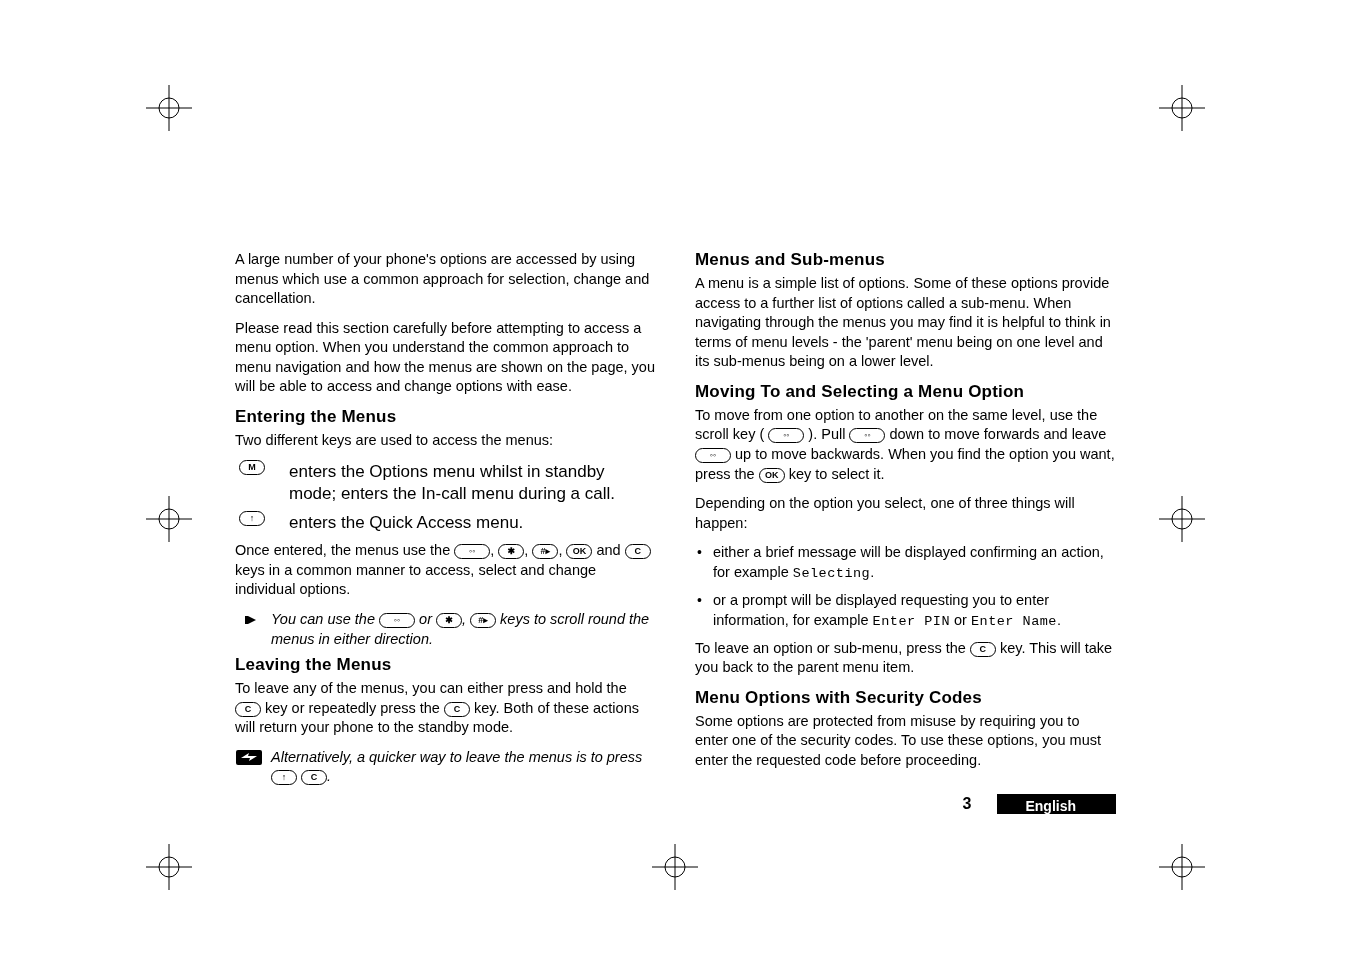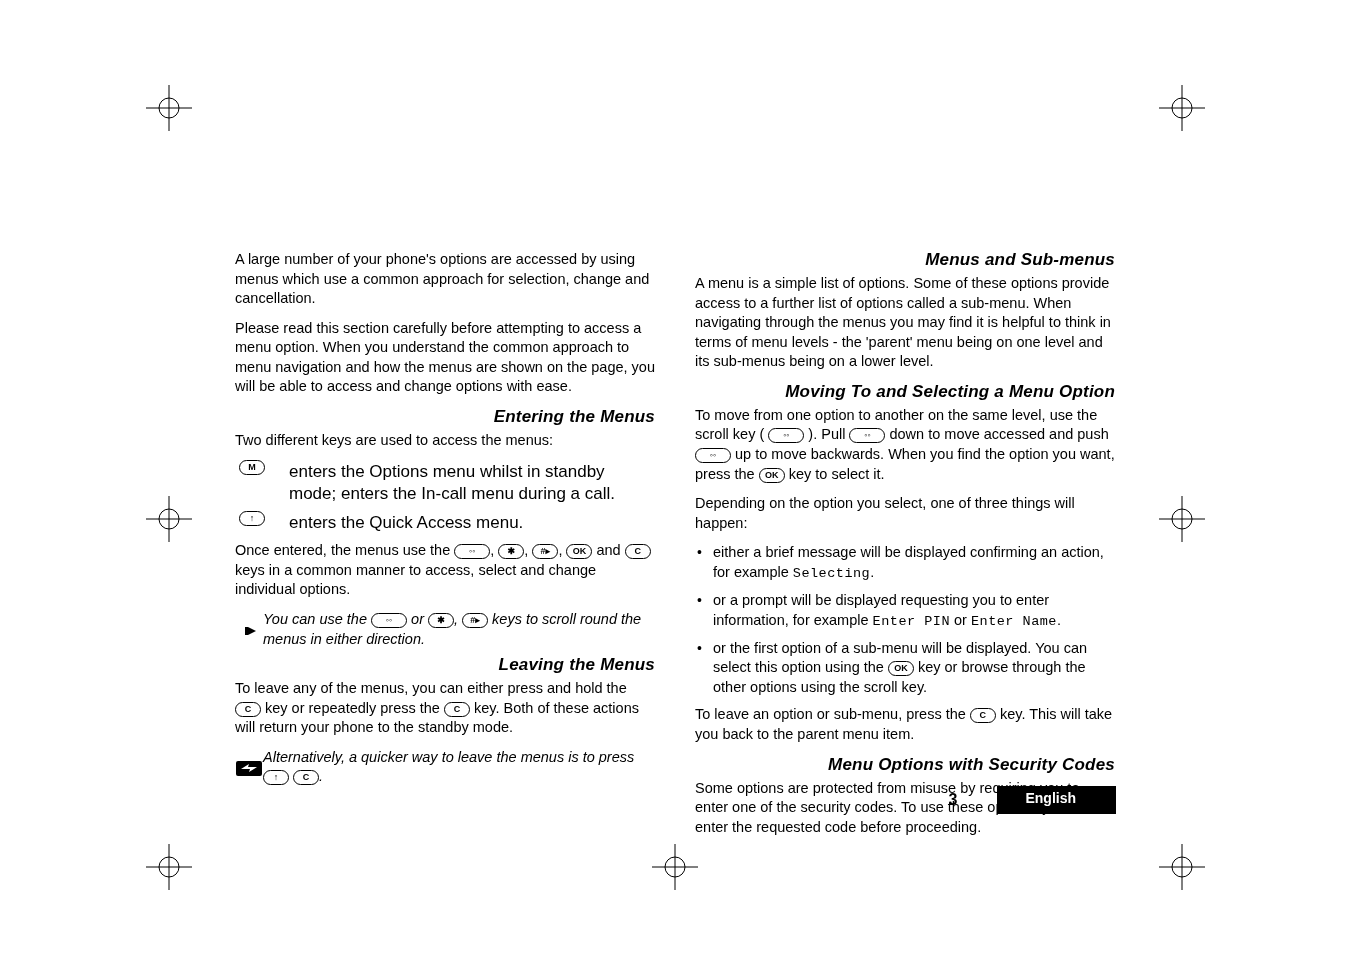--- a/index.html
+++ b/index.html
@@ -7,45 +7,45 @@
   .page { position: relative; width: 1351px; height: 954px; }
 
   
   .regmark { position: absolute; width: 46px; height: 46px; }
   .regmark svg { width: 46px; height: 46px; }
 
   .content { position: absolute; left: 235px; top: 250px; width: 880px; display: flex; gap: 40px; }
   .col { width: 420px; }
 
   p { font-size: 14.5px; line-height: 1.35; margin-bottom: 10px; }
-  .h2 { font-style: italic; font-weight: 800; font-size: 17px; margin-top: 6px; margin-bottom: 4px; letter-spacing: .2px; text-align: right; }
+  .h2 { font-weight: 800; font-size: 17px; margin-top: 6px; margin-bottom: 4px; letter-spacing: .2px; }
   .h2.first { margin-top: 0; }
 
   .keyrow { display: flex; align-items: flex-start; gap: 20px; margin-bottom: 6px; }
   .keyrow .keyslot { flex: 0 0 34px; display:flex; justify-content:center; }
   .keyrow .keytxt { flex: 1; font-size: 17px; line-height: 1.35; }
   .pill { display:inline-block; border:1.2px solid #000; border-radius: 9px; min-width: 26px; height: 15px; line-height: 13px; font-size: 9px; font-weight: 700; text-align:center; padding: 0 4px; position: relative; top: -1px; }
   .pill.scroll { min-width: 36px; }
 
-  .iconline { display:flex; align-items: center; margin: 4px 0 6px 0; }
+  .iconline { display:flex; align-items: flex-start; gap: 8px; margin: 4px 0 6px 0; }
   .iconline .lead { flex: 0 0 28px; display:flex; justify-content:center; padding-top:2px;}
   .iconline .txt { flex: 1; font-style: italic; font-size: 14.5px; line-height: 1.35; }
 
   .badge { display:inline-flex; width:26px; height:15px; background:#000; color:#fff; align-items:center; justify-content:center; border-radius:2px; }
   .badge svg { width: 18px; height: 10px; }
 
   ul.bullets { list-style: none; padding-left: 0; margin-bottom: 6px;}
   ul.bullets li { position: relative; padding-left: 18px; font-size:14.5px; line-height:1.35; margin-bottom:8px;}
   ul.bullets li::before { content:"•"; position:absolute; left:2px; top:0; font-size:14px;}
 
   .lcd { font-family: "OCR A Std", "Courier New", monospace; letter-spacing: .5px; font-size: 13.5px; }
 
   .footer { position:absolute; right:235px; bottom:140px; display:flex; align-items:center; gap:26px; }
   .pgnum { font-weight: 800; font-size: 16px; }
-  .langbox { background:#000; color:#fff; font-weight:700; font-size:14px; padding: 4px 40px 8px 28px; margin-left: 14px; }
+  .langbox { background:#000; color:#fff; font-weight:700; font-size:14px; padding: 4px 40px 0 28px; }
 
   .inl { display:inline; }
 </style>
 </head>
 <body>
 
 <div class="page">
 
   <div class="regmark" style="left:146px; top:85px;">
     <svg viewBox="0 0 46 46">
@@ -174,44 +174,39 @@
     <div class="col">
       <div class="h2 first">Menus and Sub-menus</div>
       <p>A menu is a simple list of options. Some of these options provide access to a further list of options called a sub-menu. When navigating through the menus you may find it is helpful to think in terms of menu levels - the 'parent' menu being on one level and its sub-menus being on a lower level.</p>
 
       <div class="h2">Moving To and Selecting a Menu Option</div>
       <p>
         <span class="inl">To move from one option to another on the same level, use the scroll key (</span>
         <span class="pill scroll">◦◦</span>
         <span class="inl">). Pull </span>
         <span class="pill scroll">◦◦</span>
-        <span class="inl"> down to move accessed and push </span>
+        <span class="inl"> down to move forwards and leave </span>
         <span class="pill scroll">◦◦</span>
         <span class="inl"> up to move backwards. When you find the option you want, press the </span>
         <span class="pill">OK</span>
         <span class="inl"> key to select it.</span>
       </p>
       <p>Depending on the option you select, one of three things will happen:</p>
 
       <ul class="bullets">
         <li>
           <span class="inl">either a brief message will be displayed confirming an action, for example </span>
           <span class="lcd">Selecting</span>.
         </li>
         <li>
           <span class="inl">or a prompt will be displayed requesting you to enter information, for example </span>
           <span class="lcd">Enter PIN</span>
           <span class="inl"> or </span>
           <span class="lcd">Enter Name</span>.
         </li>
-        <li>
-          <span class="inl">or the first option of a sub-menu will be displayed. You can select this option using the </span>
-          <span class="pill">OK</span>
-          <span class="inl"> key or browse through the other options using the scroll key.</span>
-        </li>
       </ul>
 
       <p>
         <span class="inl">To leave an option or sub-menu, press the </span>
         <span class="pill">C</span>
         <span class="inl"> key. This will take you back to the parent menu item.</span>
       </p>
 
       <div class="h2">Menu Options with Security Codes</div>
       <p>Some options are protected from misuse by requiring you to enter one of the security codes. To use these options, you must enter the requested code before proceeding.</p>

